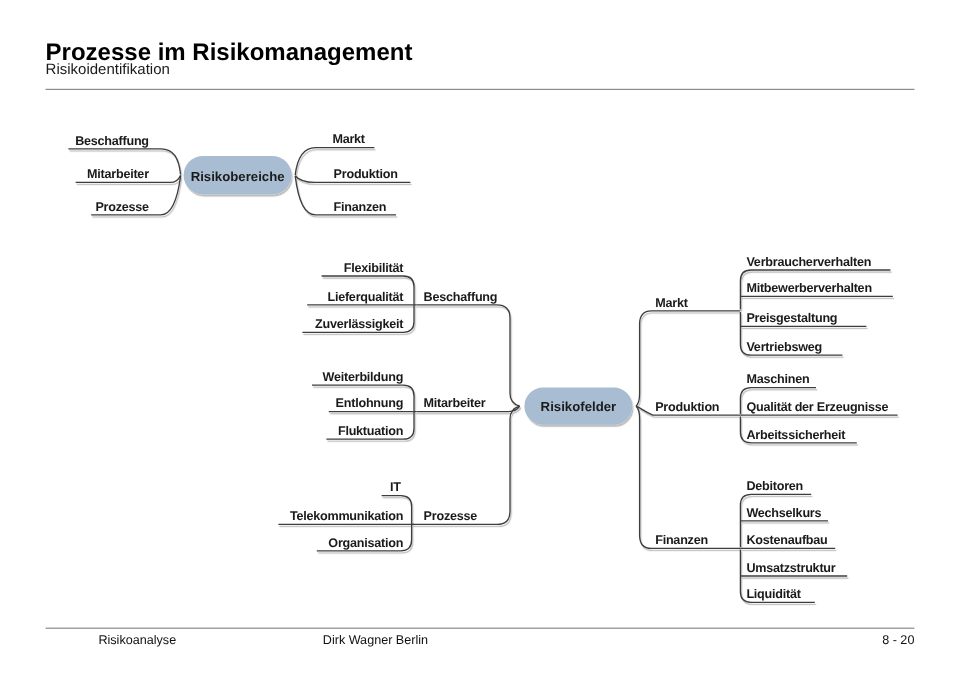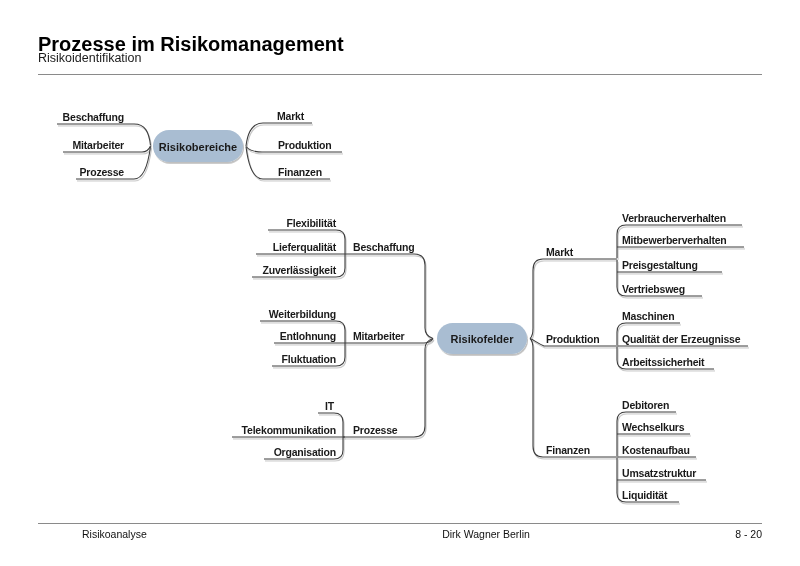--- a/index.html
+++ b/index.html
@@ -13,21 +13,21 @@
   }
   .subtitle {
     position:absolute; left:38px; top:51px; font-size:12.5px; font-weight:400;
     color:#1a1a1a; line-height:14px; white-space:nowrap;
   }
   .rule { position:absolute; left:38px; width:724px; height:1px; background:#8a8a8a; }
   .rule.top { top:74px; }
   .rule.bottom { top:523px; }
   .footer-text { position:absolute; top:528px; font-size:10.5px; color:#111; white-space:nowrap; }
   .footer-left { left:38px;padding-left:44px; }
-  .footer-center { left:286px; width:400px; text-align:center; }
+  .footer-center { left:269px; width:400px; text-align:left; }
   .footer-right { right:38px;margin-left:47px; }
   svg.canvas { position:absolute; left:0; top:0; }
   svg text {
     fill:#1a1a1a; font-family:"Liberation Sans", sans-serif;
     font-weight:700; font-size:10.5px; letter-spacing:-0.2px;
   }
   svg text.pill-label { font-size:11px; letter-spacing:0; }
   g.lines path { fill:none; stroke-width:1.1; stroke-linejoin:round; stroke-linecap:butt; }
 </style>
 </head>

